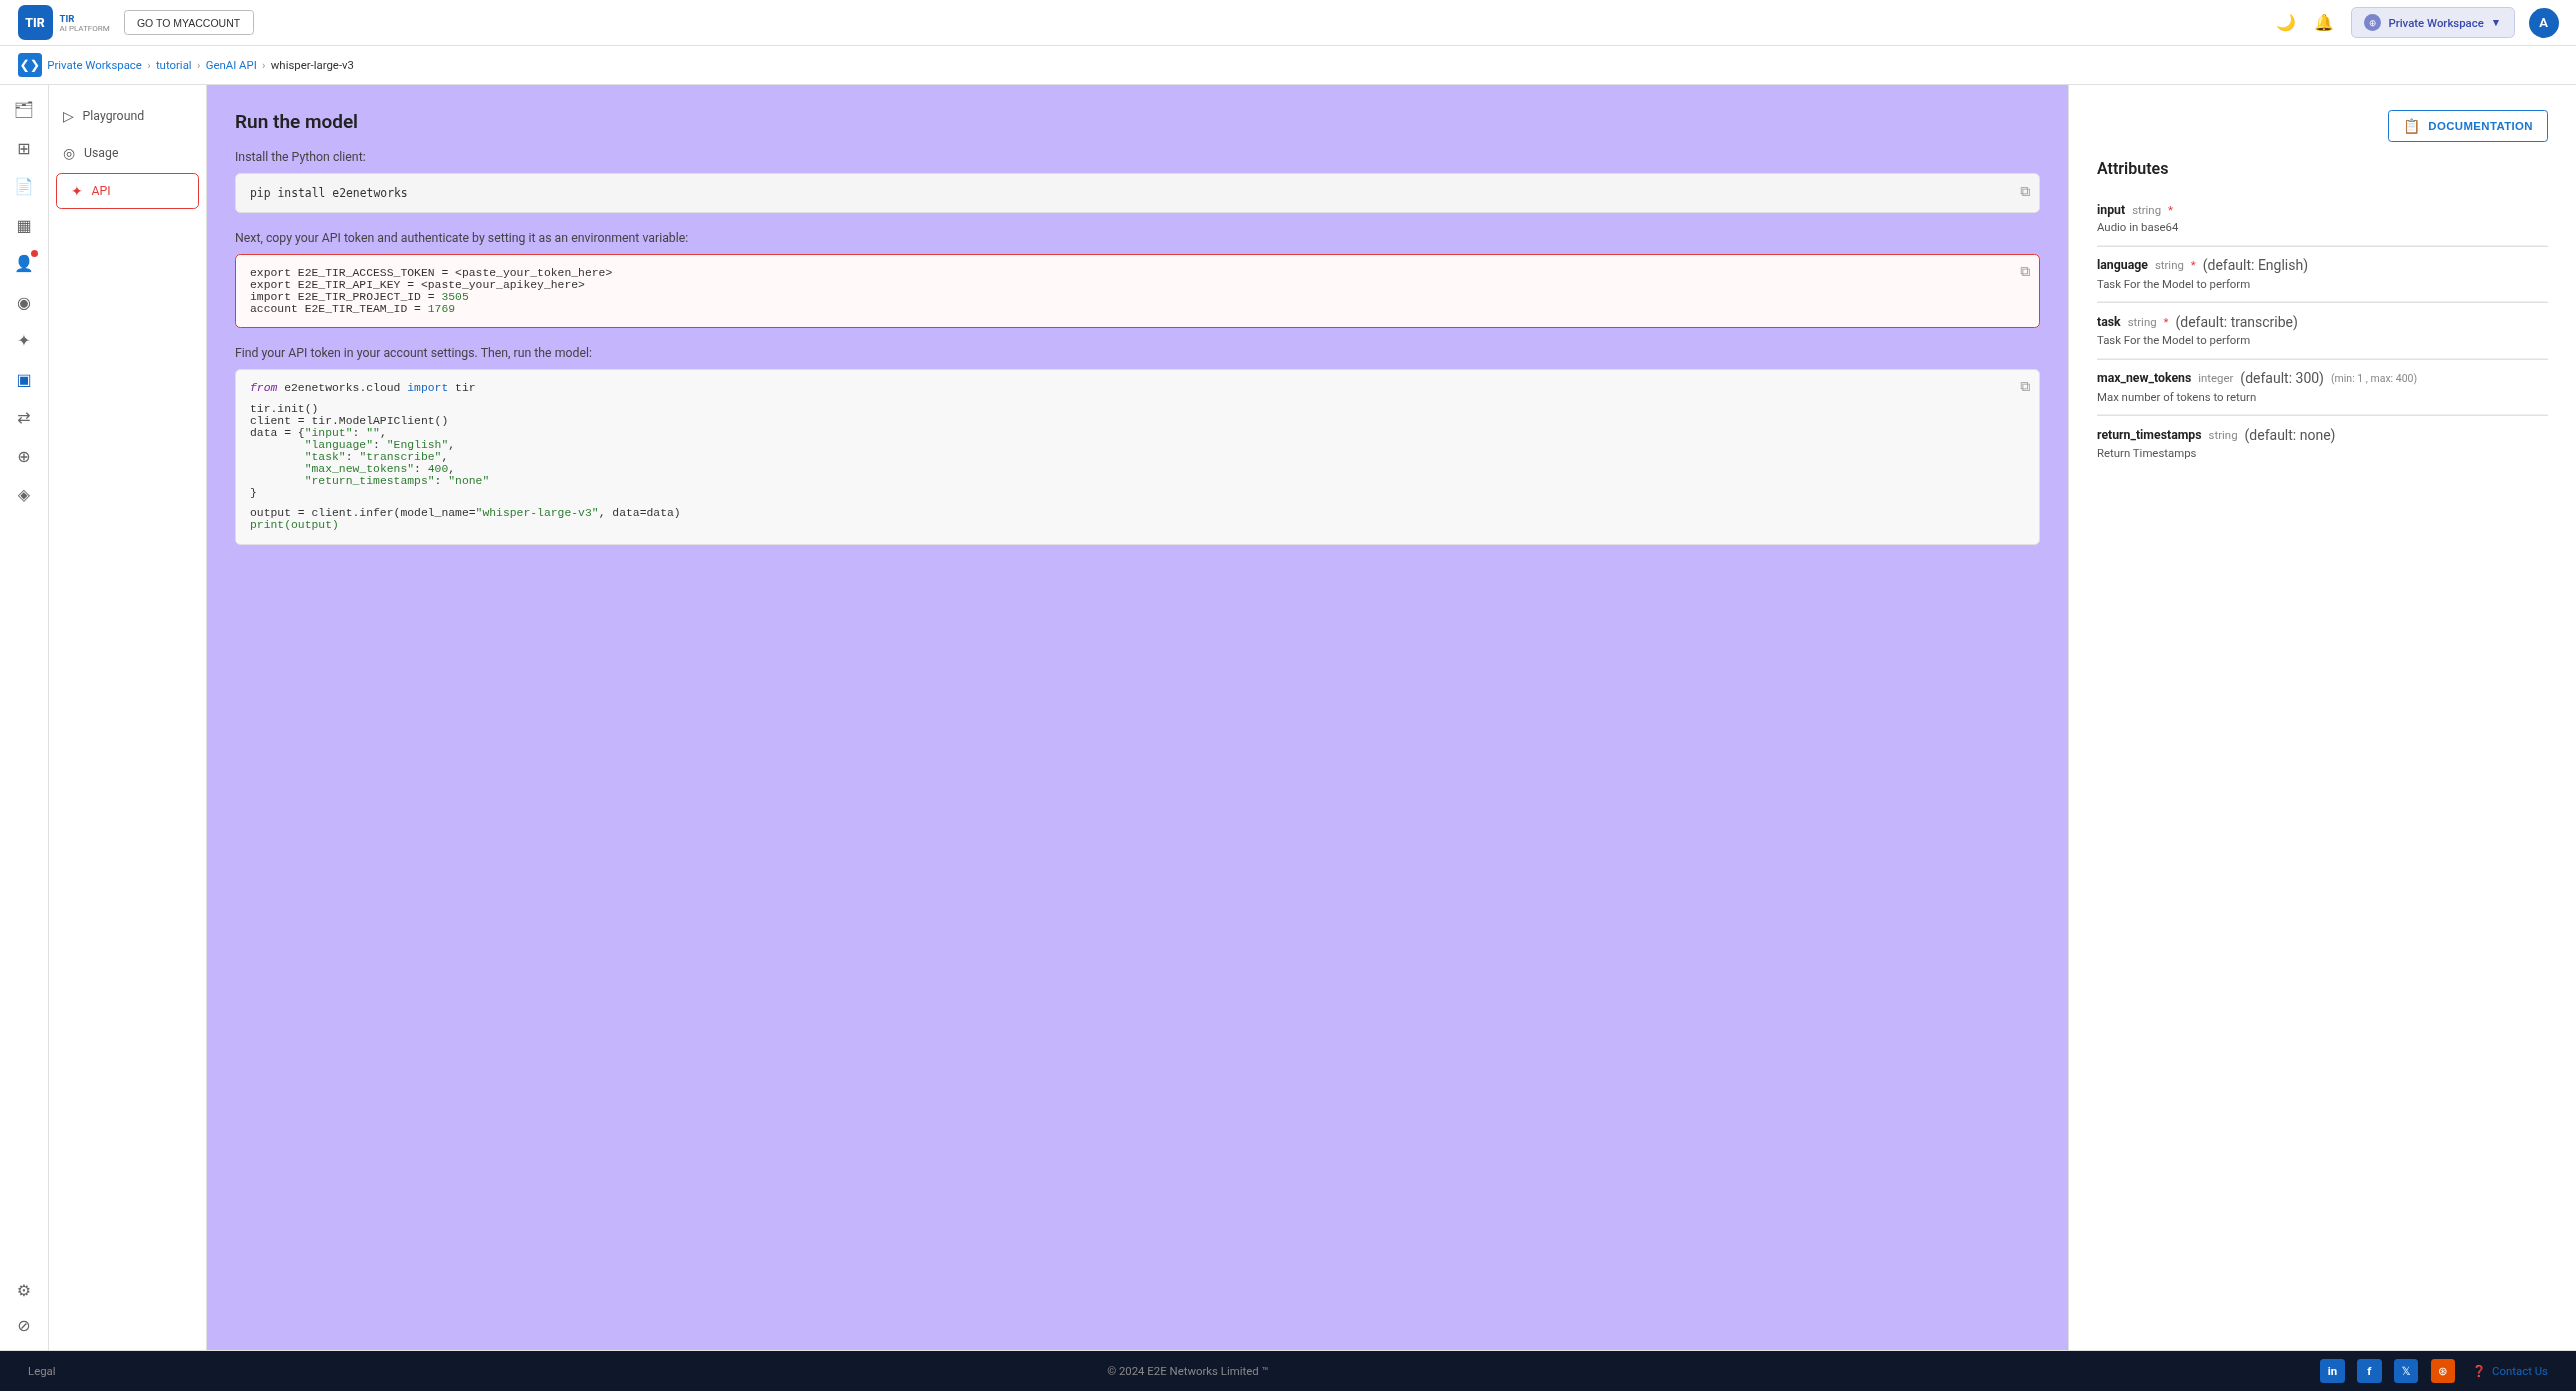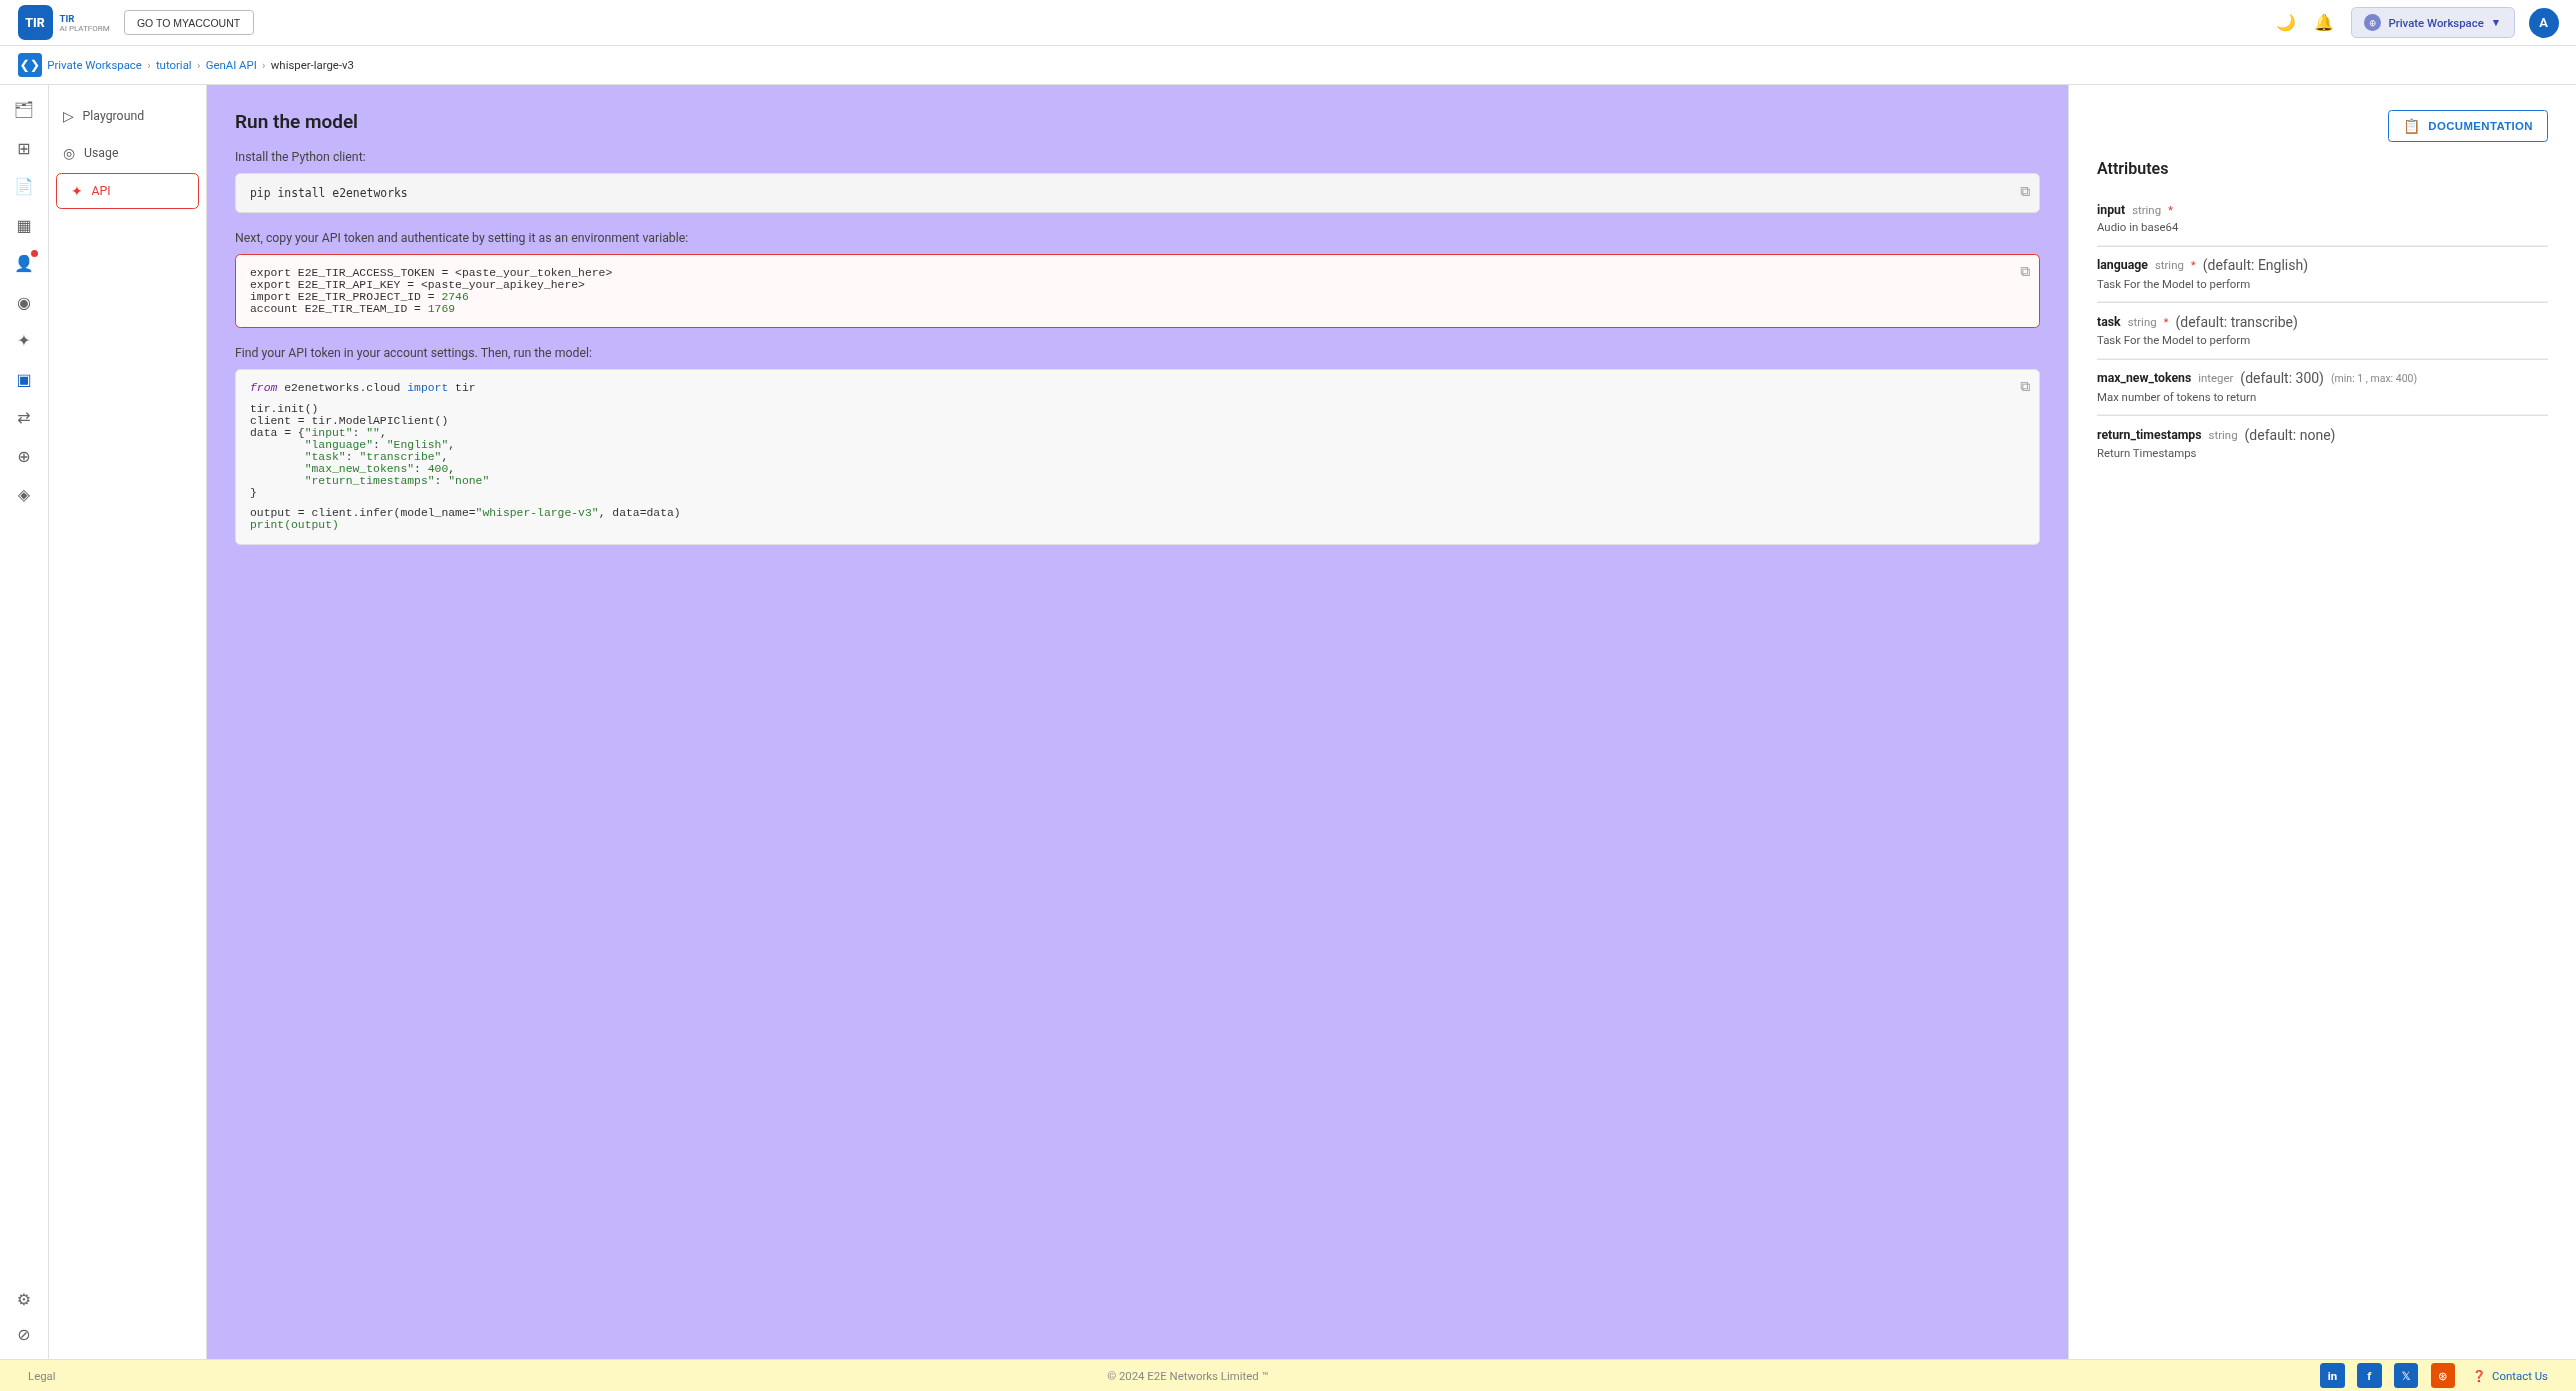--- a/index.html
+++ b/index.html
@@ -130,22 +130,22 @@
     .attr-name-row { display: flex; align-items: center; gap: 7px; margin-bottom: 3.5px; }
     .attr-name { font-weight: 700; color: #222; font-size: 12.3px; }
     .attr-type { color: #888; font-size: 11.4px; }
     .attr-required { color: #e53935; font-size: 11.4px; }
     .attr-default { color: #555; font-size: 14px; }
     .attr-desc { color: #555; font-size: 11.4px; margin-top: 3.5px; }
     .attr-range { float: right; color: #888; font-size: 10.5px; }
 
     
     .footer {
-      background: #fef9c3; border-top: 0.9px solid #e0e0e0;
-      height: 32px; display: flex; align-items: center;
+      background: #0f172a; border-top: 0.9px solid #e0e0e0;
+      height: 41px; display: flex; align-items: center;
       justify-content: space-between; padding: 0 28px;
       font-size: 11.4px; color: #888;
     }
     .footer-social { display: flex; gap: 12.3px; align-items: center; }
     .social-icon { width: 24.5px; height: 24.5px; background: #1565c0; border-radius: 3.5px; display: flex; align-items: center; justify-content: center; color: #fff; font-size: 12.3px; cursor: pointer; }
     .social-icon.rss { background: #e65100; }
     .contact-us { display: flex; align-items: center; gap: 5.3px; color: #1565c0; cursor: pointer; font-size: 11.4px; }
   </style>
 </head>
 <body>
@@ -238,21 +238,21 @@
       <div class="section-label">Next, copy your API token and authenticate by setting it as an environment variable:</div>
       <div class="code-block highlighted">
         <button class="copy-btn">⧉</button>
         <div>
           <code style="font-family:'Courier New',monospace;font-size:11.4px;">export E2E_TIR_ACCESS_TOKEN = &lt;paste_your_token_here&gt;</code>
         </div>
         <div>
           <code style="font-family:'Courier New',monospace;font-size:11.4px;">export E2E_TIR_API_KEY = &lt;paste_your_apikey_here&gt;</code>
         </div>
         <div>
-          <code style="font-family:'Courier New',monospace;font-size:11.4px;">import E2E_TIR_PROJECT_ID = </code><code class="code-green" style="font-family:'Courier New',monospace;font-size:11.4px;">2746</code>
+          <code style="font-family:'Courier New',monospace;font-size:11.4px;">import E2E_TIR_PROJECT_ID = </code><code class="code-green" style="font-family:'Courier New',monospace;font-size:11.4px;">3505</code>
         </div>
         <div>
           <code style="font-family:'Courier New',monospace;font-size:11.4px;">account E2E_TIR_TEAM_ID = </code><code class="code-green" style="font-family:'Courier New',monospace;font-size:11.4px;">1769</code>
         </div>
       </div>
 
       <div class="section-label">Find your API token in your account settings. Then, run the model:</div>
       <div class="code-block" style="background:#f8f8f8;">
         <button class="copy-btn">⧉</button>
         <div>

